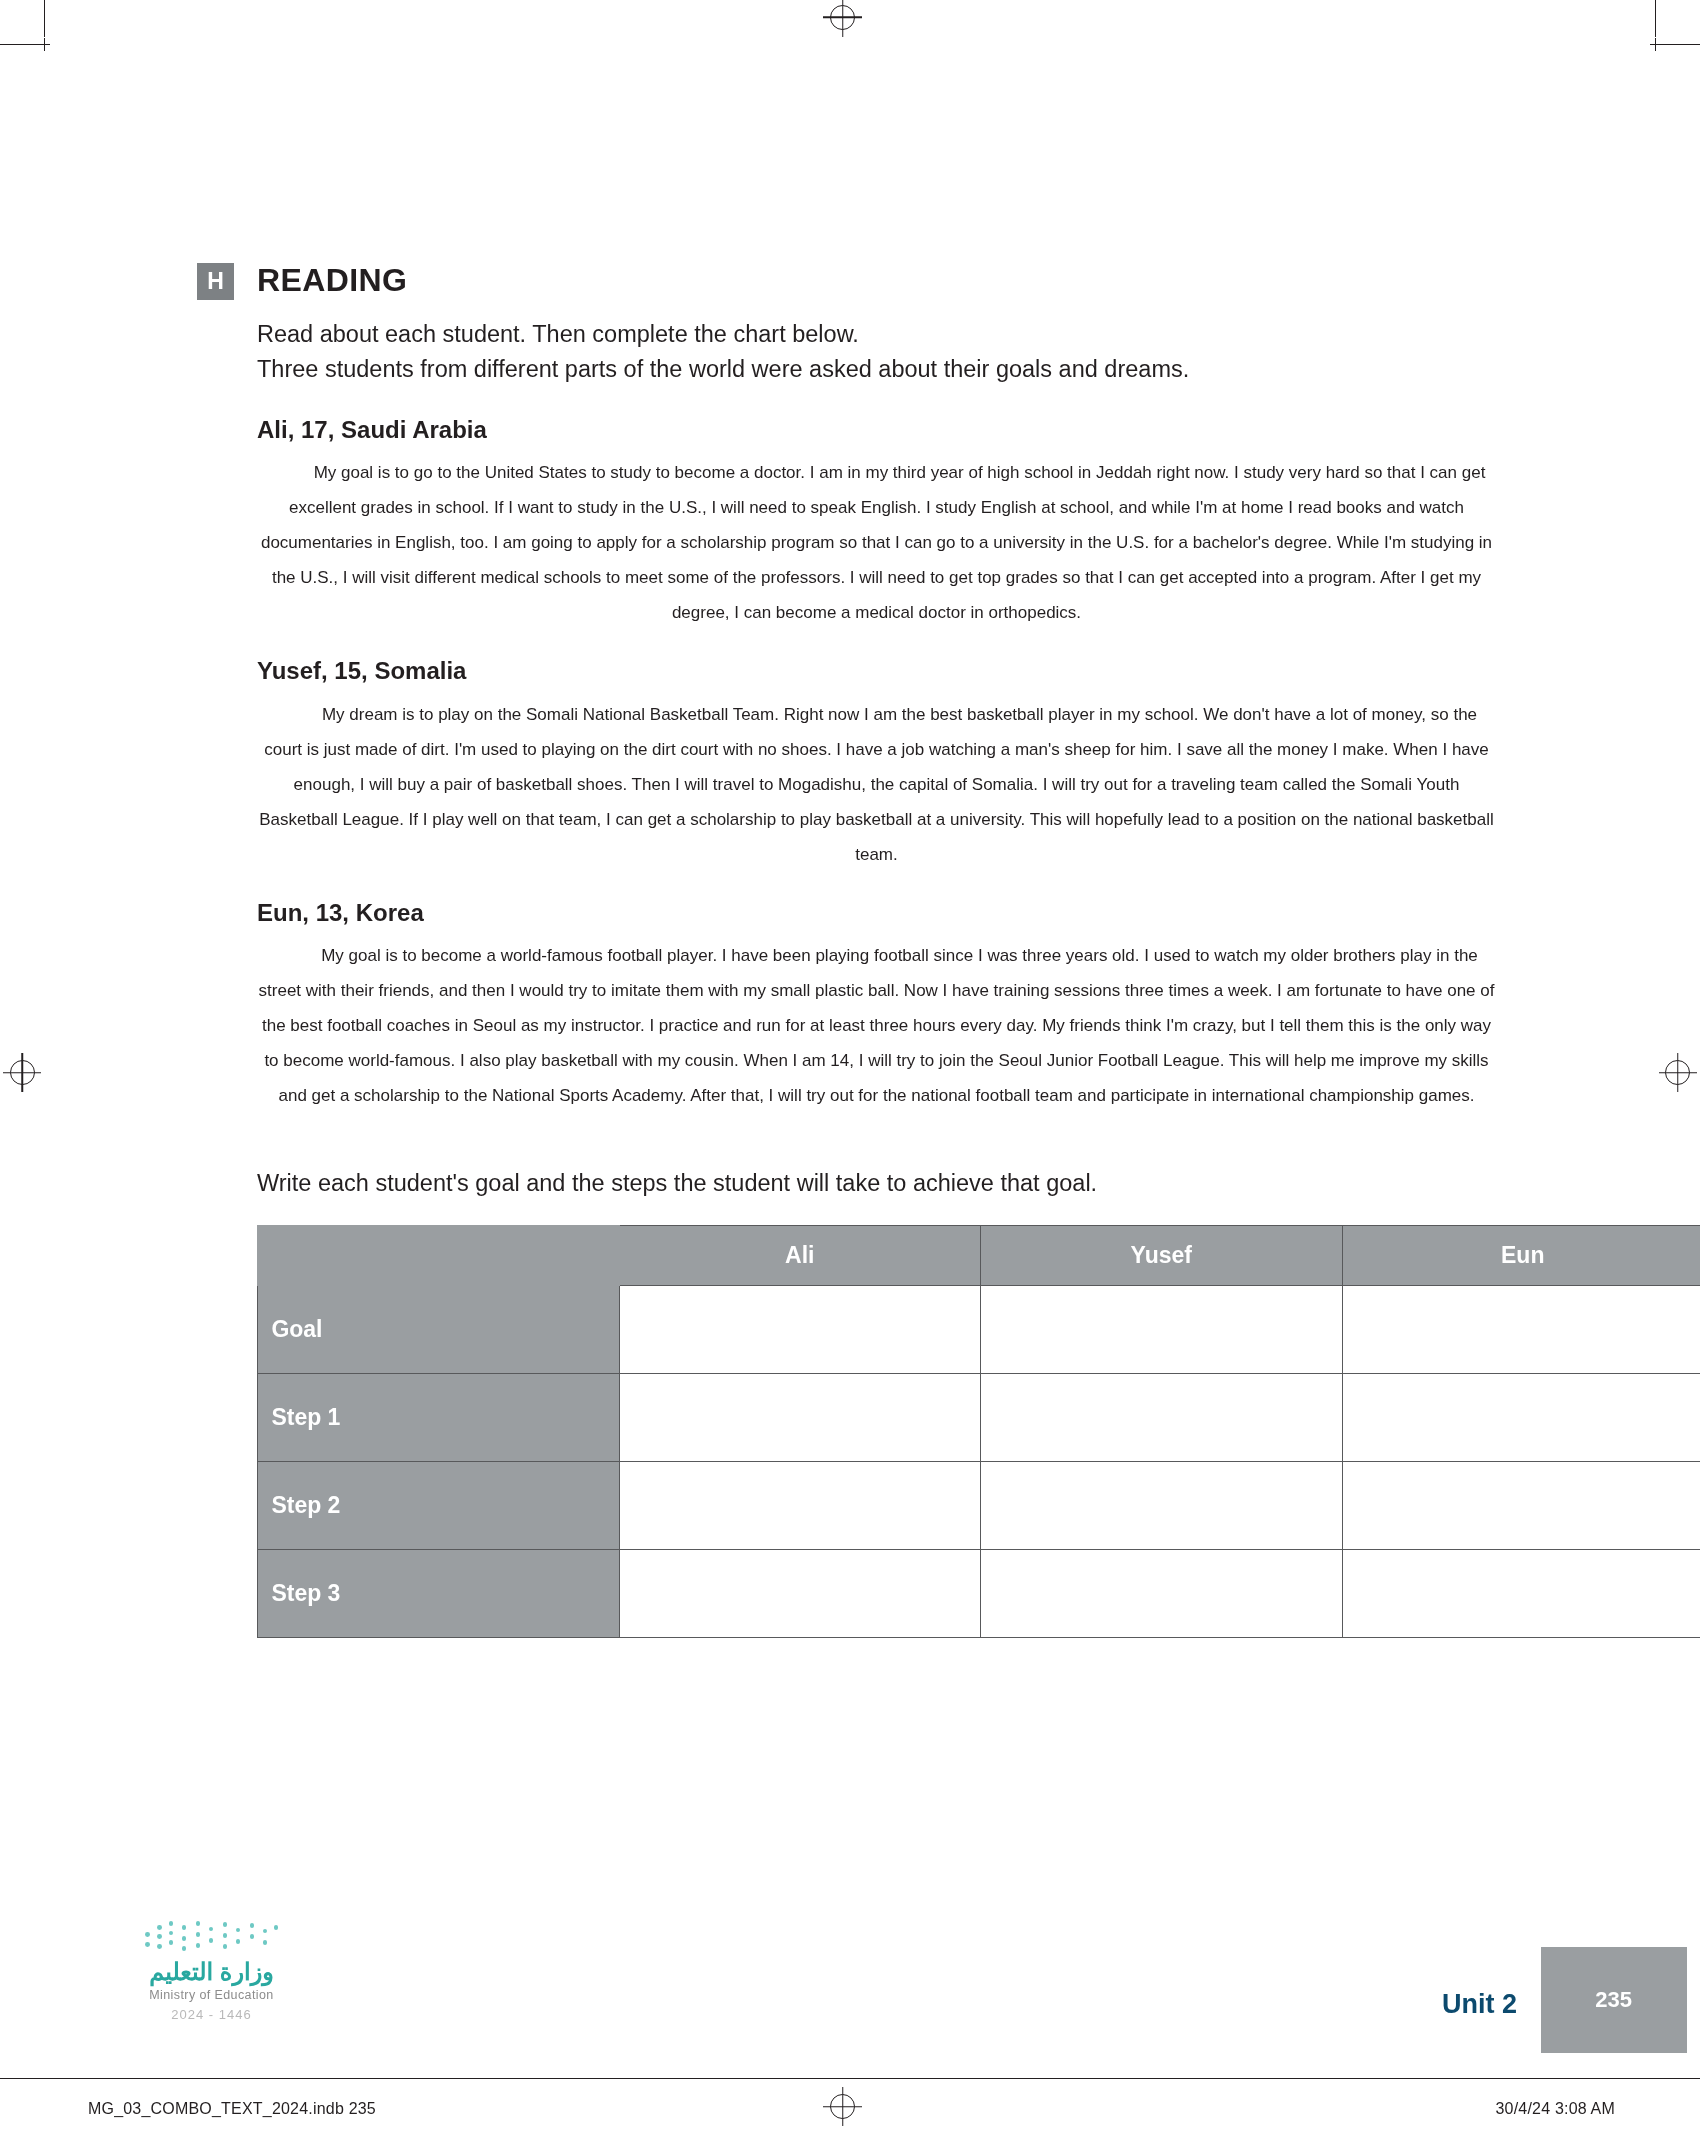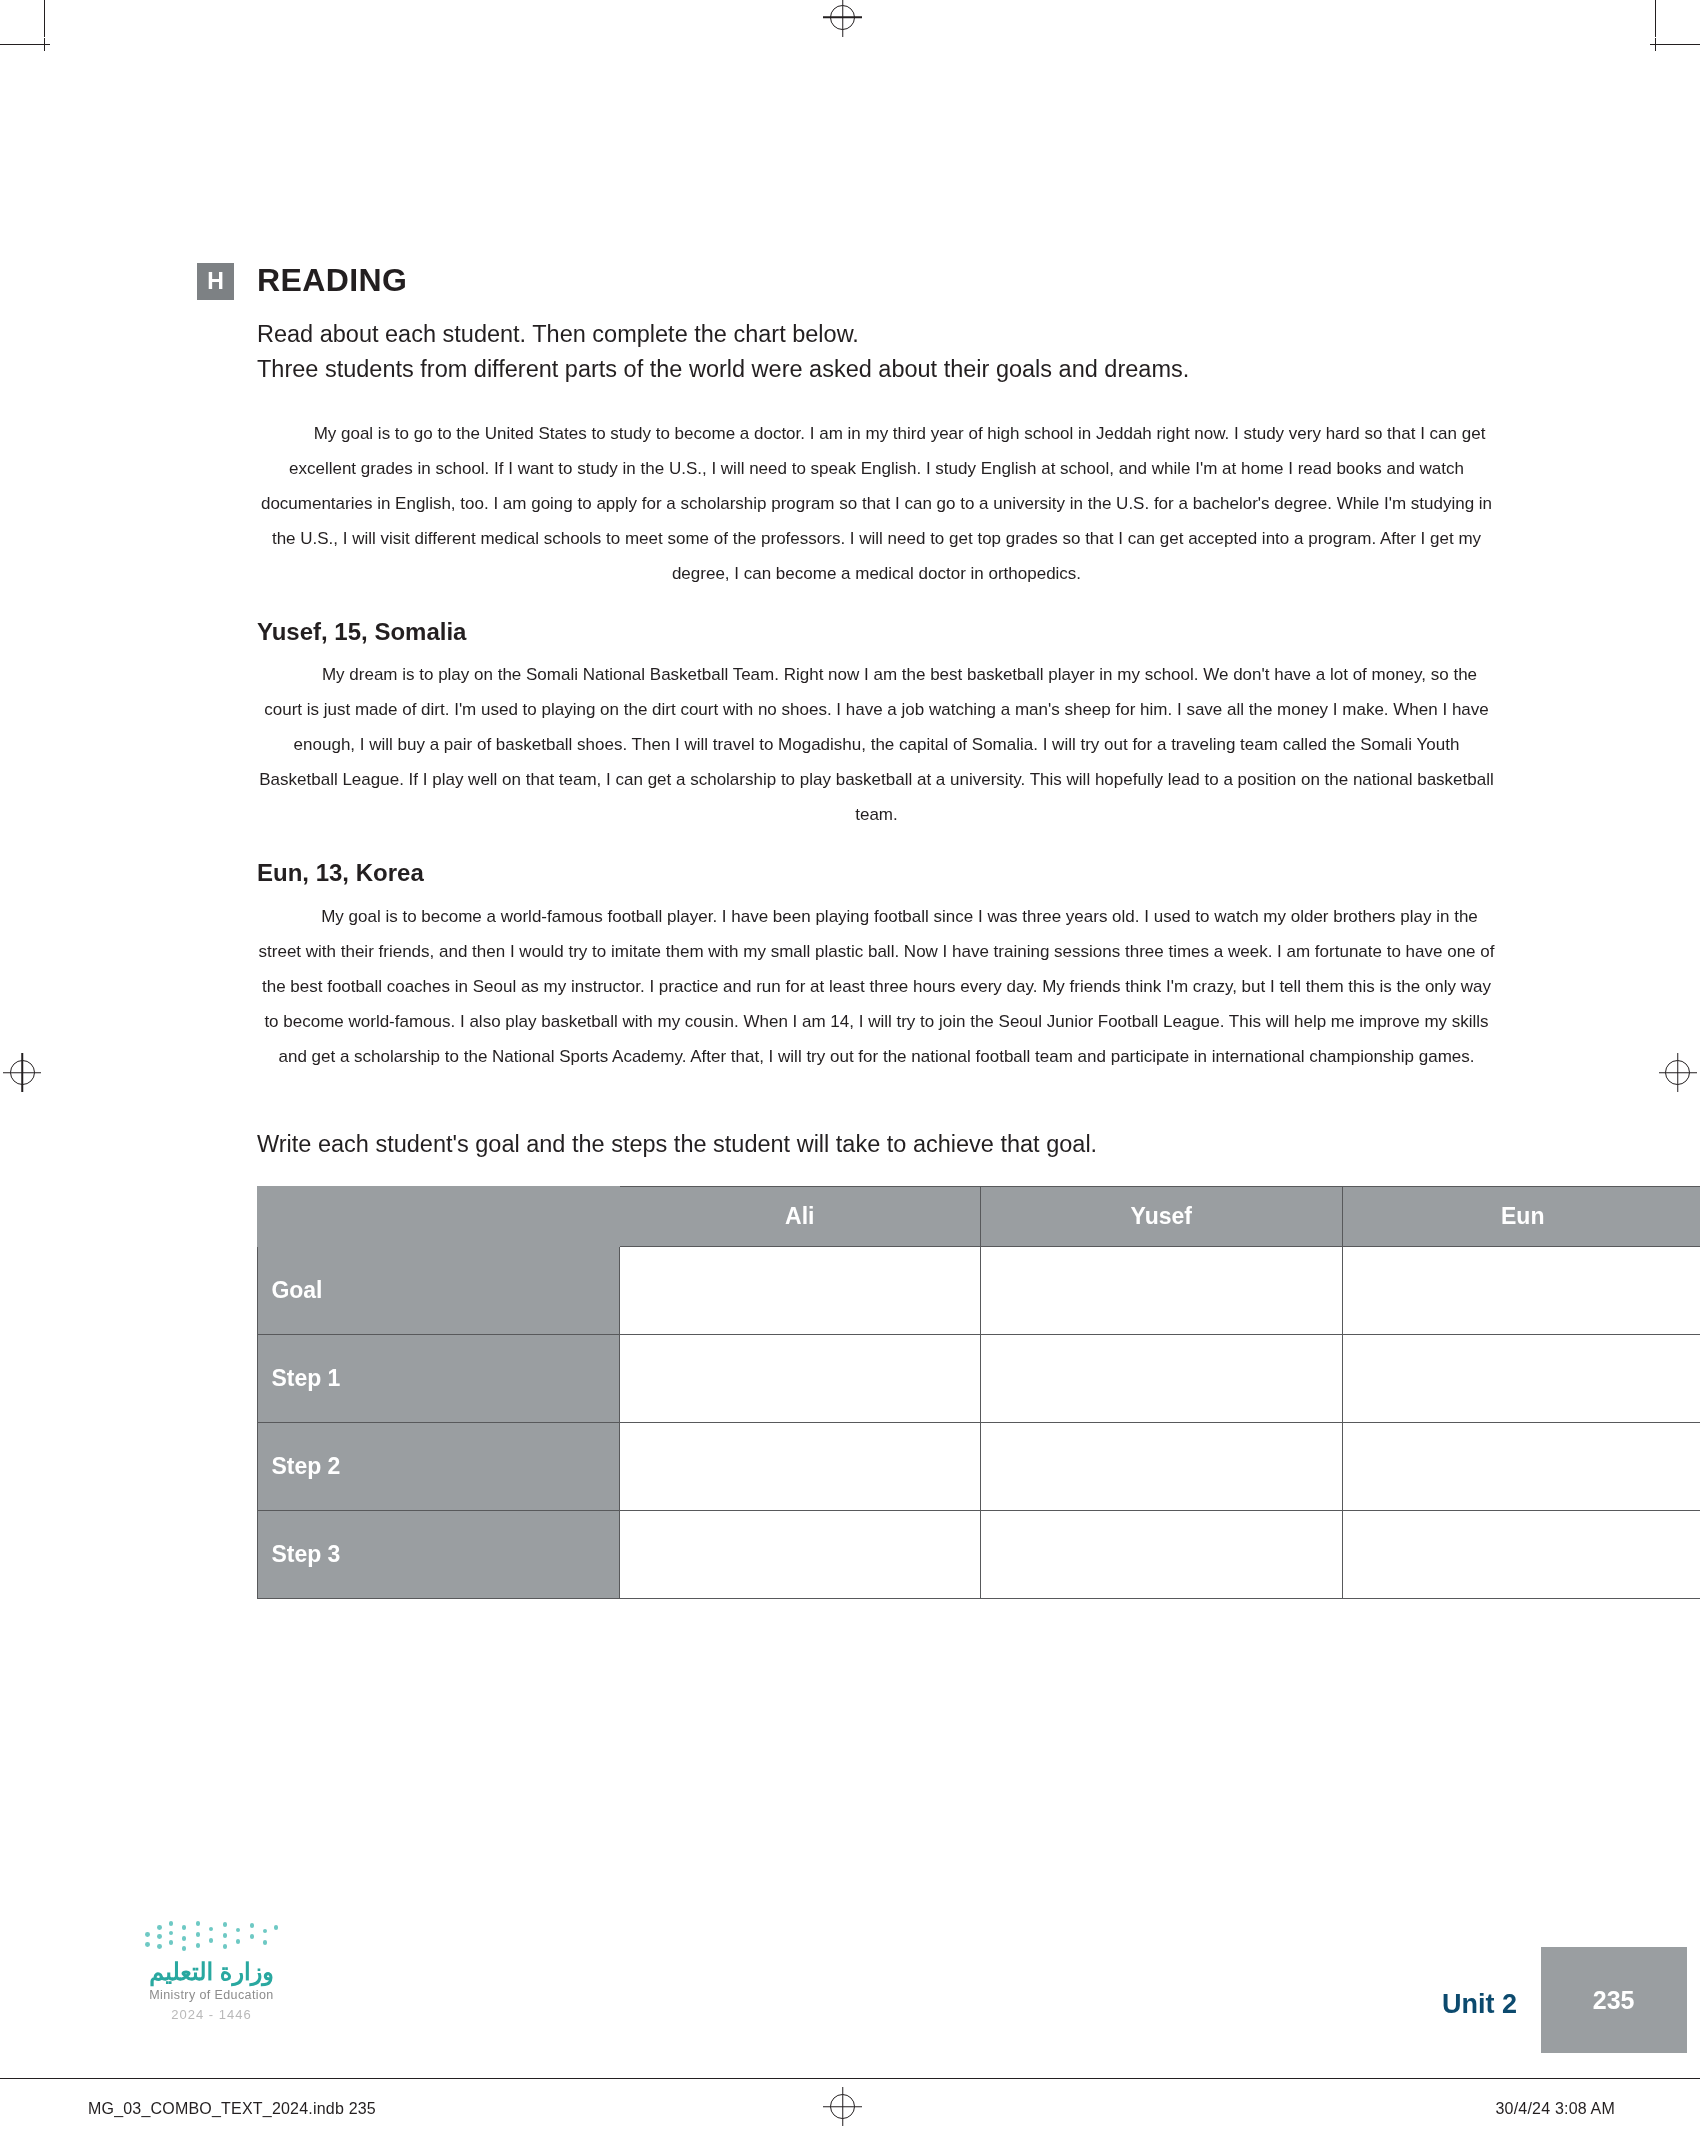--- a/index.html
+++ b/index.html
@@ -229,21 +229,21 @@
     top: 1947px;
     width: 146px;
     height: 106px;
     background: #9a9ea1;
     display: flex;
     align-items: center;
     justify-content: center;
   }
   .page-num {
     color: #ffffff;
-    font-size: 25px;
+    font-size: 22px;
     font-weight: 700;
   }
 
   .print-footer {
     position: absolute;
     left: 0;
     top: 2078px;
     width: 100%;
     height: 77px;
     border-top: 1.3px solid #231f20;
@@ -291,20 +291,21 @@
       <div class="letter-badge">H</div>
       <div class="section-title">READING</div>
     </div>
 
     <div class="intro">
       <div>Read about each student. Then complete the chart below.</div>
       <div>Three students from different parts of the world were asked about their goals and dreams.</div>
     </div>
 
     <div>
+      <div class="student-name">Ali, 17, Saudi Arabia</div>
       <p class="student-para">My goal is to go to the United States to study to become a doctor. I am in my third year of high school in Jeddah right now. I study very hard so that I can get excellent grades in school. If I want to study in the U.S., I will need to speak English. I study English at school, and while I'm at home I read books and watch documentaries in English, too. I am going to apply for a scholarship program so that I can go to a university in the U.S. for a bachelor's degree. While I'm studying in the U.S., I will visit different medical schools to meet some of the professors. I will need to get top grades so that I can get accepted into a program. After I get my degree, I can become a medical doctor in orthopedics.</p>
     </div>
 
     <div>
       <div class="student-name">Yusef, 15, Somalia</div>
       <p class="student-para">My dream is to play on the Somali National Basketball Team. Right now I am the best basketball player in my school. We don't have a lot of money, so the court is just made of dirt. I'm used to playing on the dirt court with no shoes. I have a job watching a man's sheep for him. I save all the money I make. When I have enough, I will buy a pair of basketball shoes. Then I will travel to Mogadishu, the capital of Somalia. I will try out for a traveling team called the Somali Youth Basketball League. If I play well on that team, I can get a scholarship to play basketball at a university. This will hopefully lead to a position on the national basketball team.</p>
     </div>
 
     <div>
       <div class="student-name">Eun, 13, Korea</div>

